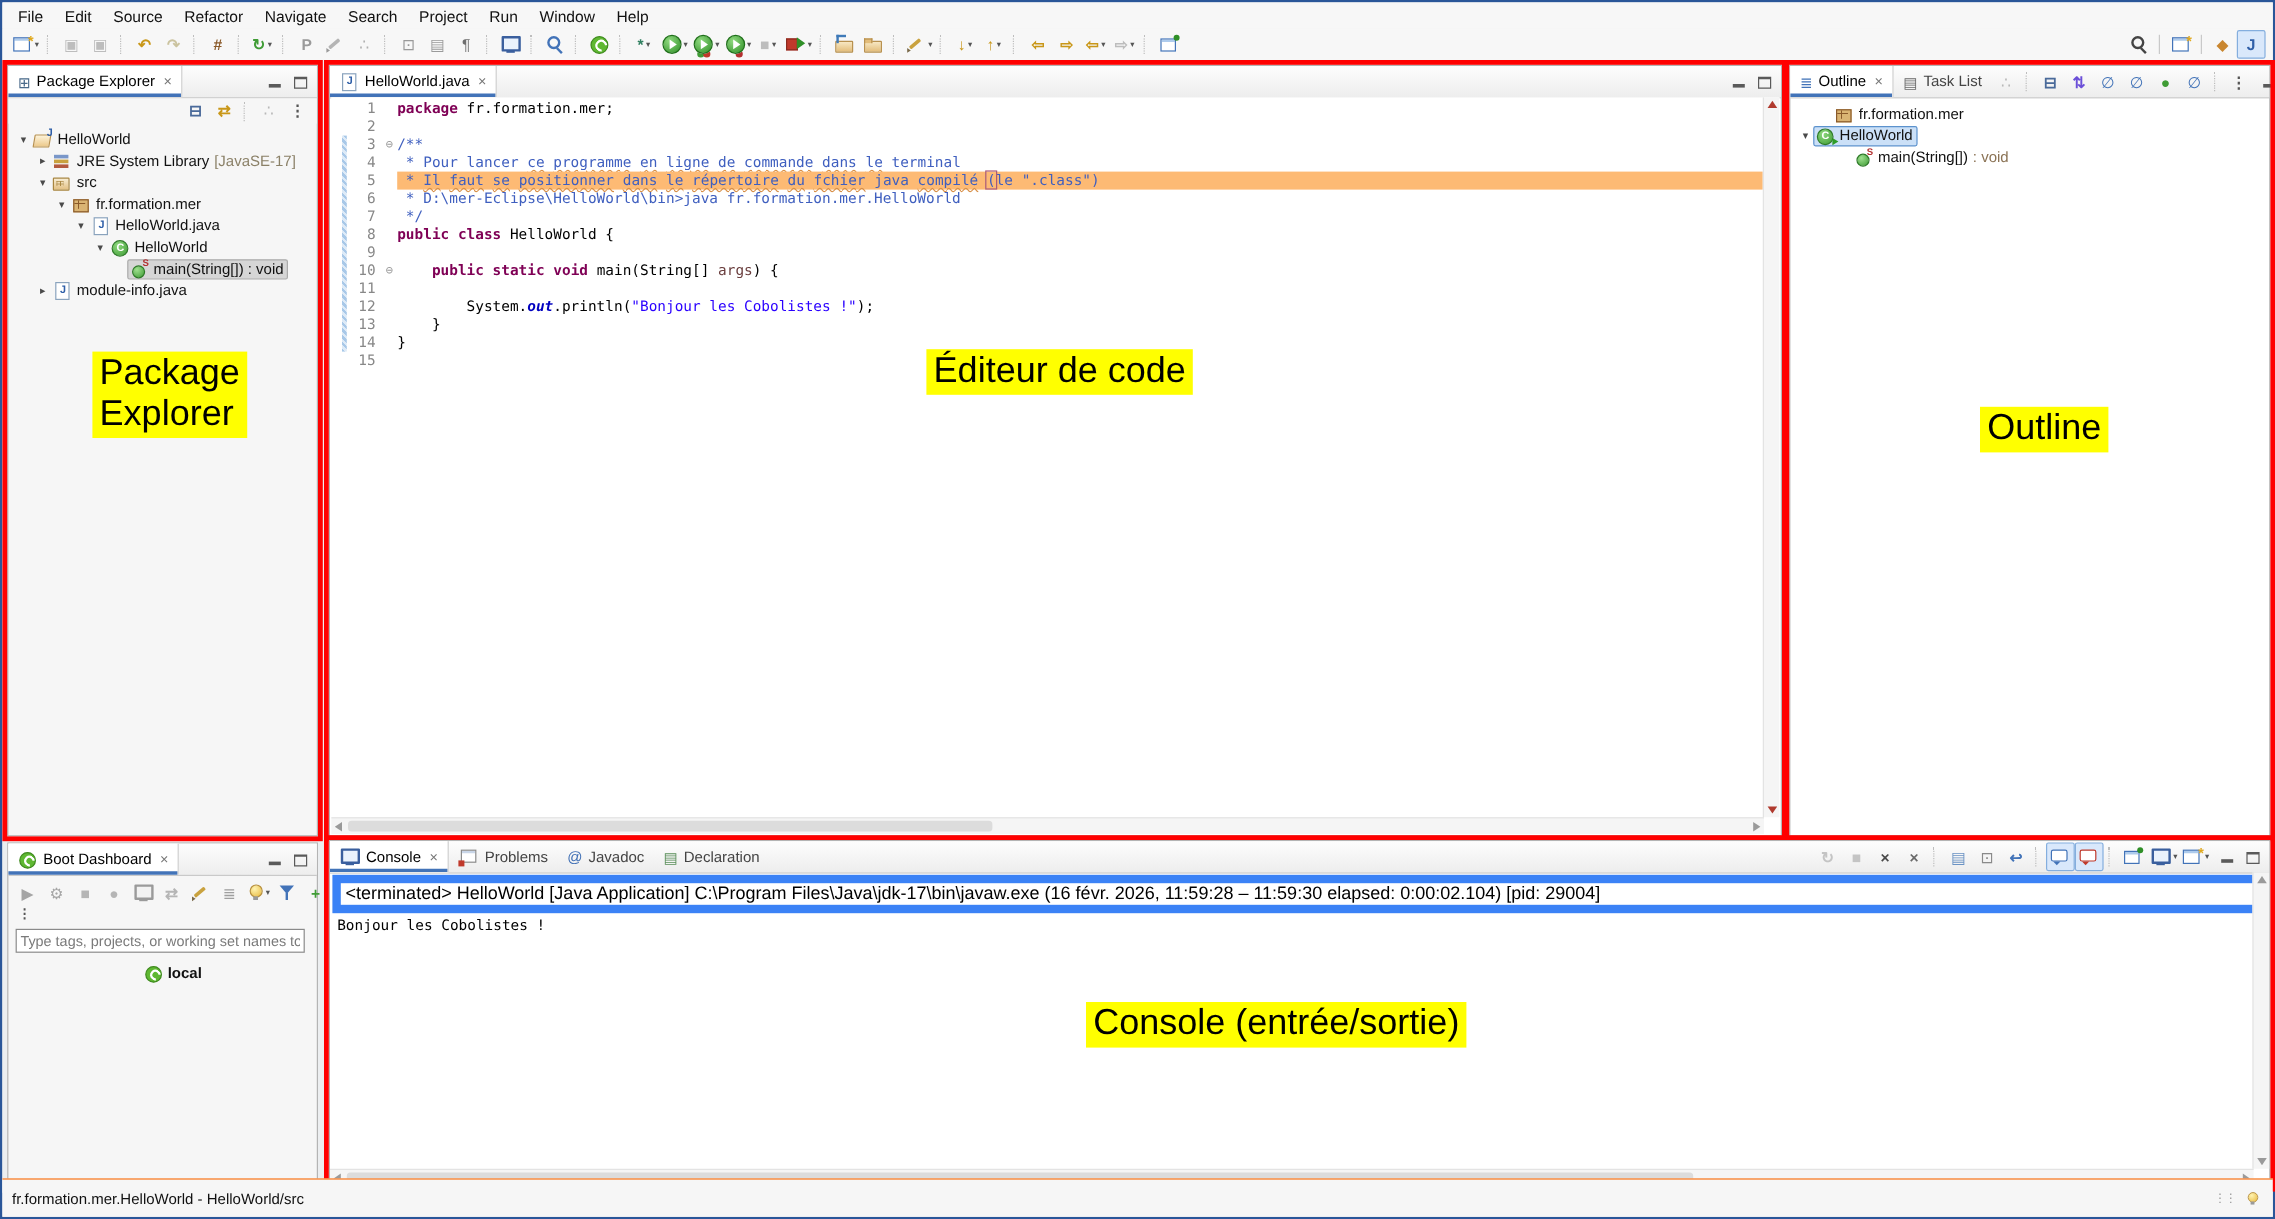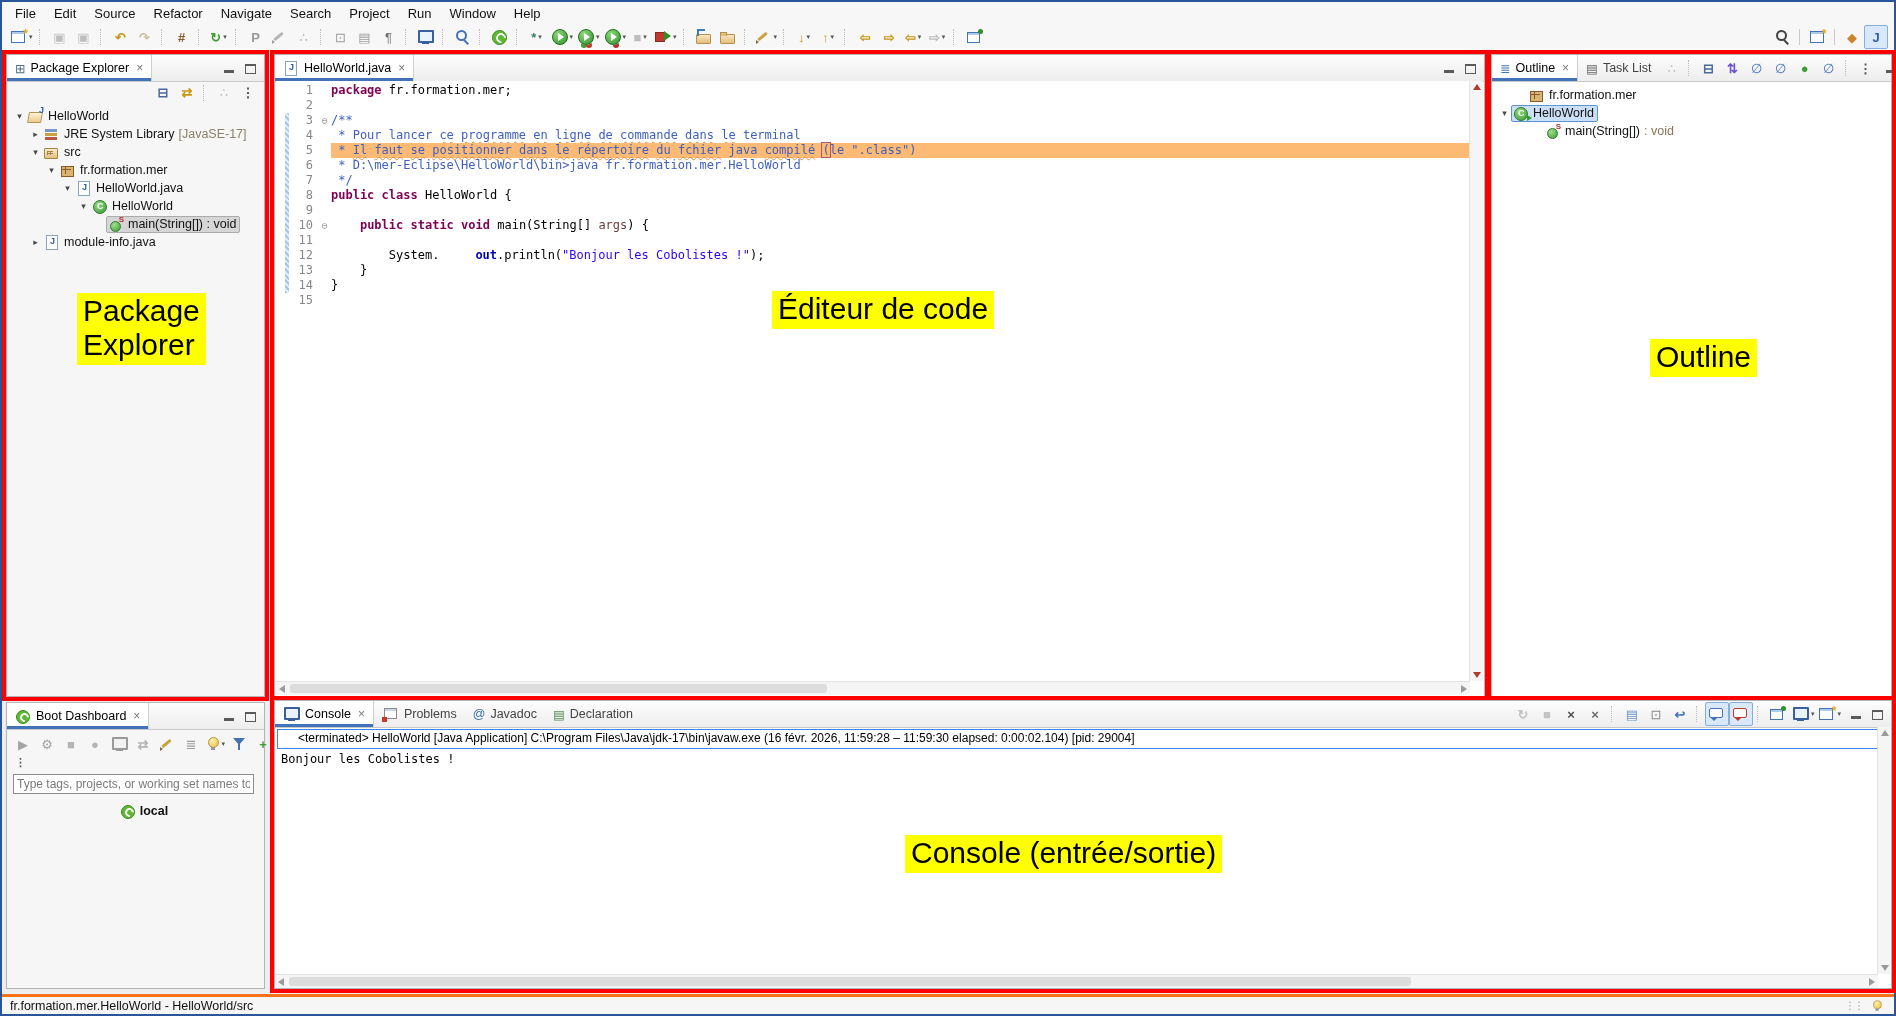--- a/index.html
+++ b/index.html
@@ -122,49 +122,49 @@
   .cl .ln{width:24px;flex:none;text-align:right;padding-right:5px;color:#888;}
   .cl .fold{width:13px;flex:none;color:#9a9a9a;font-size:10px;text-align:center;}
   .cl .code{flex:1;white-space:pre;}
   .cl.hl .code{background:#fdba74;}
   .qdiff{position:absolute;left:9px;top:32px;width:4px;height:180px;background:repeating-linear-gradient(45deg,#a8c8e8 0 2px,#ddeaf7 2px 4px);}
   .seg-p{color:#000;}
   .seg-k{color:#7f0055;font-weight:bold;}
   .seg-c{color:#3f5fbf;}
   .seg-cs{color:#3f5fbf;text-decoration:underline;text-decoration-style:wavy;text-decoration-color:#d89048;text-decoration-thickness:1px;text-underline-offset:2px;}
   .seg-s{color:#2a00ff;}
-  .seg-o{color:#0000c0;font-weight:bold;margin-left:36px;}
+  .seg-o{color:#0000c0;font-weight:bold;font-style:italic;}
   .seg-a{color:#6a3e3e;}
   .seg-cb{color:#3f5fbf;outline:1px solid #a85a7a;}
   .vscroll{position:absolute;top:0;right:0;bottom:14px;width:13px;background:#f5f5f5;border-left:1px solid #e3e3e3;}
   .vscroll .up{position:absolute;top:3px;left:3px;border-left:4px solid transparent;border-right:4px solid transparent;border-bottom:6px solid #b03a2e;}
   .vscroll .dn{position:absolute;bottom:3px;left:3px;border-left:4px solid transparent;border-right:4px solid transparent;border-top:6px solid #b03a2e;}
   .vscroll.gray .up{border-bottom-color:#9a9a9a;}
   .vscroll.gray .dn{border-top-color:#9a9a9a;}
   .hscroll{position:absolute;left:0;right:13px;bottom:0;height:13px;background:#f5f5f5;border-top:1px solid #e3e3e3;}
   .hscroll .lf{position:absolute;left:3px;top:3px;border-top:4px solid transparent;border-bottom:4px solid transparent;border-right:6px solid #9a9a9a;}
   .hscroll .rt{position:absolute;right:3px;top:3px;border-top:4px solid transparent;border-bottom:4px solid transparent;border-left:6px solid #9a9a9a;}
   .hscroll .thumb{position:absolute;left:14px;top:2px;bottom:2px;width:45%;background:#dcdcdc;border-radius:3px;}
 
   
-  .con-status{margin:1px 2px;border:1px solid #3b82f6;background:#fff;font-size:12px;color:#000;padding:1px 20px;height:16px;line-height:15px;white-space:nowrap;overflow:hidden;}
+  .con-status{margin:1px 2px;border:7px solid #3b82f6;background:#fff;font-size:15px;color:#000;padding:1px 4px;height:16px;line-height:15px;white-space:nowrap;overflow:hidden;}
   .con-out{font-family:"DejaVu Sans Mono","Liberation Mono",monospace;font-size:12px;color:#000;padding:2px 6px;white-space:pre;}
 
   
   .bo-toolbar{display:flex;align-items:center;padding:2px 2px 0 4px;}
   .bo-dots{padding:0 0 0 8px;color:#555;font-weight:bold;font-size:11px;height:14px;line-height:12px;}
   .bo-search{margin:4px 6px;}
   .bo-search input{width:233px;height:18px;border:1px solid #8a8a8a;font-size:12px;padding:0 3px;font-family:"Liberation Sans",sans-serif;color:#333;background:#fff;}
   .bo-search input::placeholder{color:#7a7a7a;}
 
   
   .anno{position:absolute;background:#ffff00;color:#000;font-size:30px;line-height:1.13;padding:1px 6px 3px 6px;white-space:pre-line;z-index:50;}
 
   
-  .statusbar{position:absolute;left:0;right:0;bottom:0;height:20px;background:#f6f6f6;border-top:3px solid #f97316;display:flex;align-items:center;font-size:12.5px;color:#111;padding:0 8px;box-sizing:border-box;}
+  .statusbar{position:absolute;left:0;right:0;bottom:0;height:32px;background:#f6f6f6;border-top:1px solid #f97316;display:flex;align-items:center;font-size:12.5px;color:#111;padding:0 8px;box-sizing:border-box;}
   .sb-right{margin-left:auto;display:flex;align-items:center;gap:6px;}
   .grip{color:#9a9a9a;font-size:10px;letter-spacing:-1px;}
 </style>
 </head>
 <body>
 
 <div class="window">
 
   <div class="menubar" id="menubar">
       <span class="menu-item">File</span>

